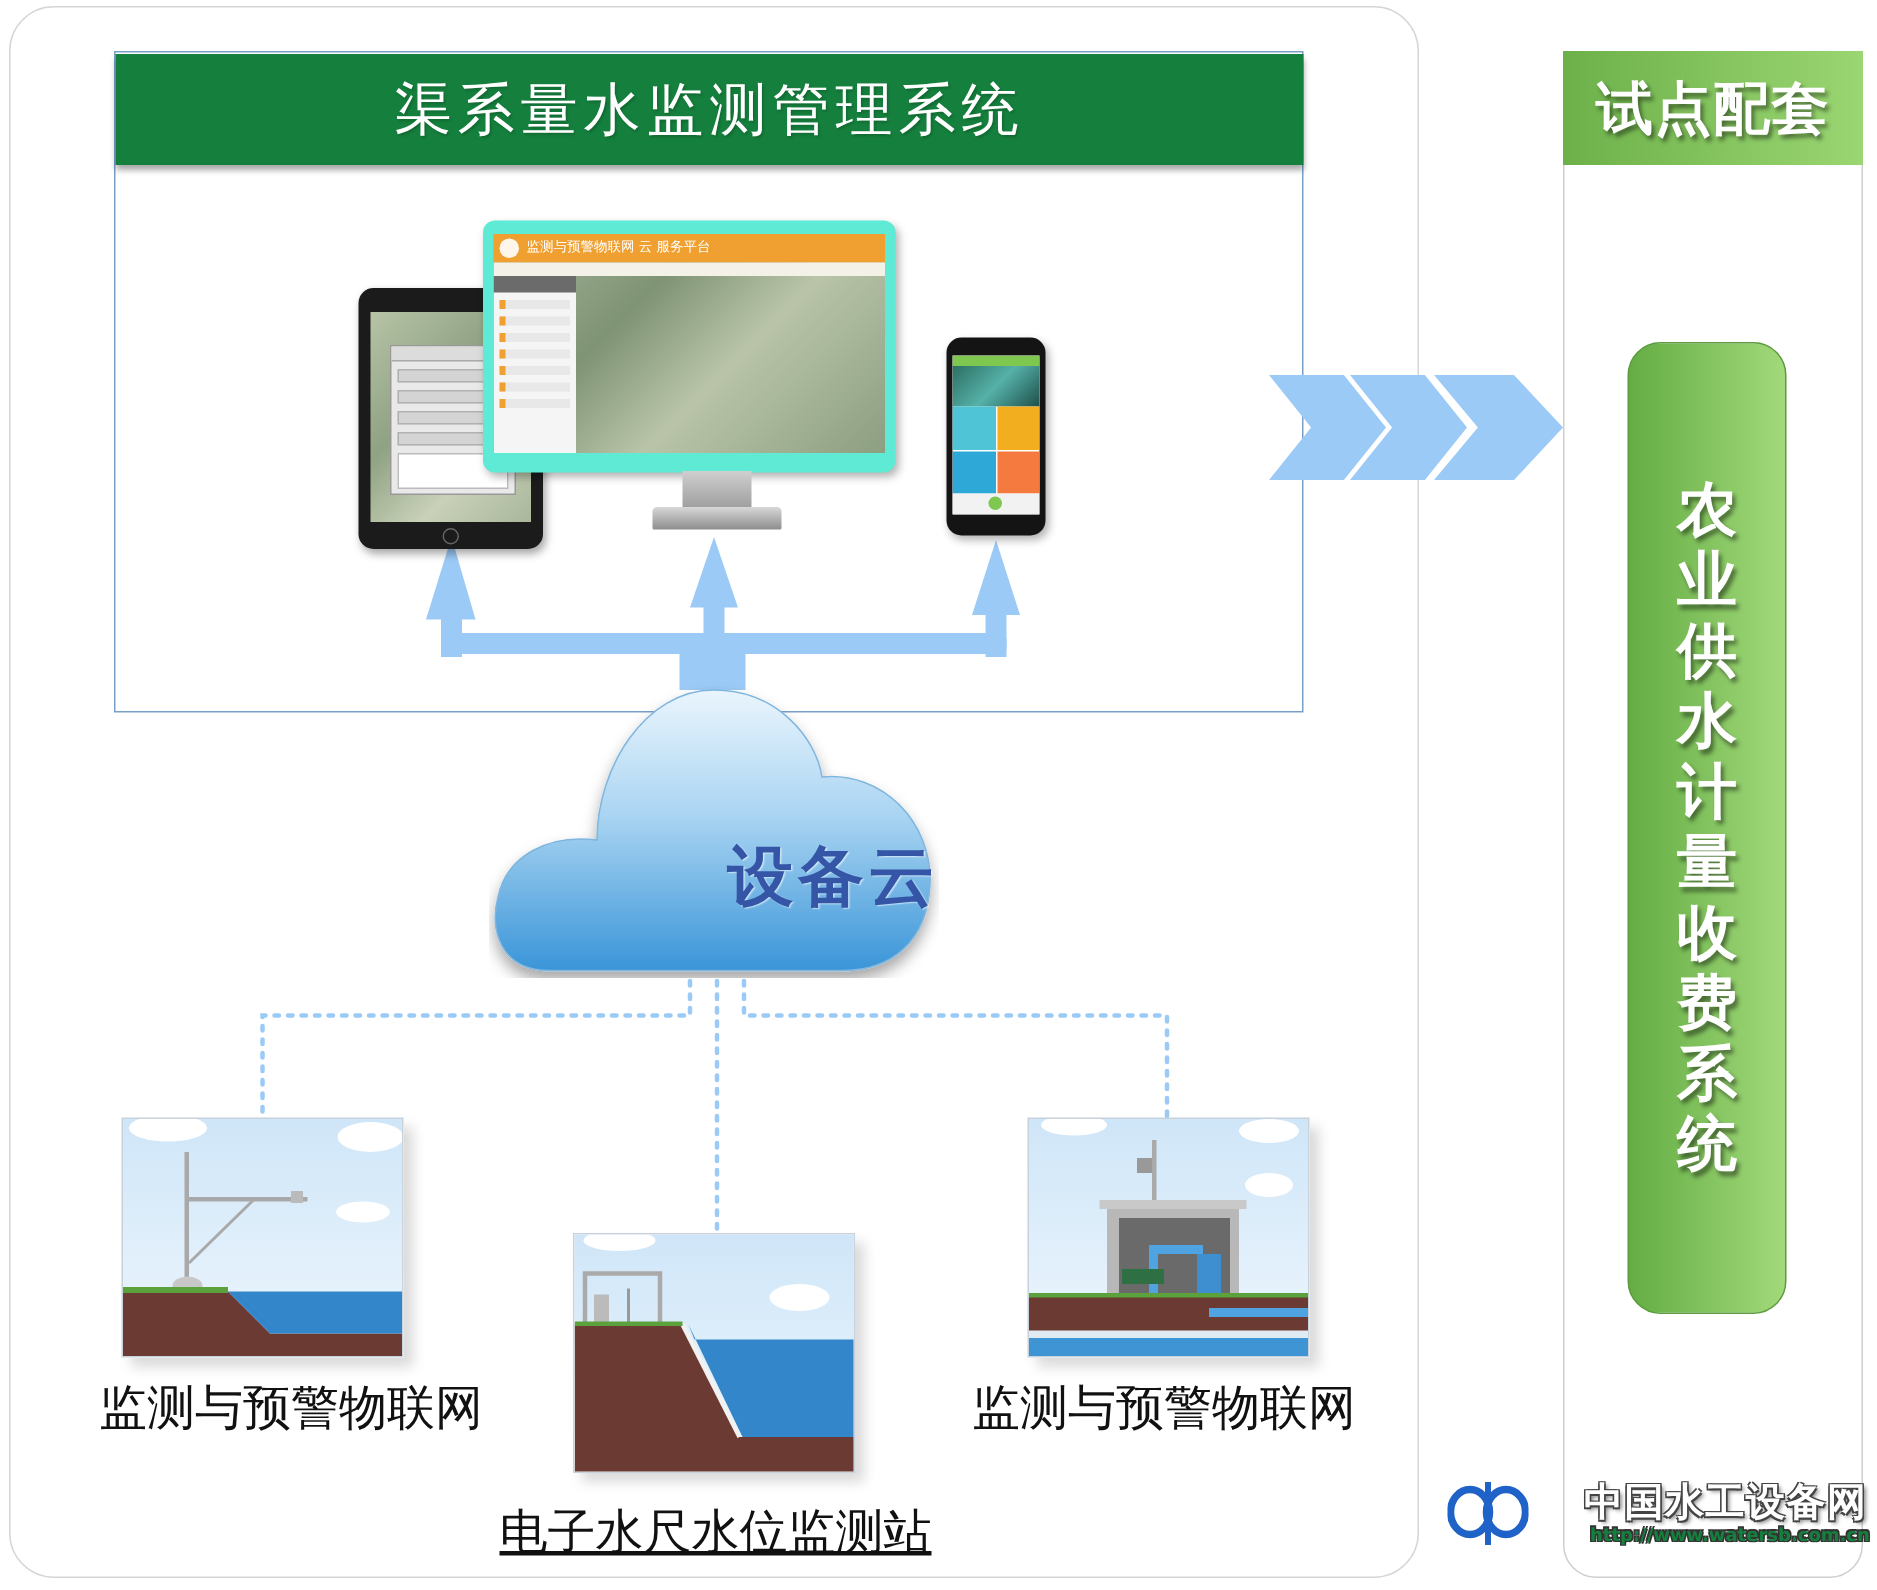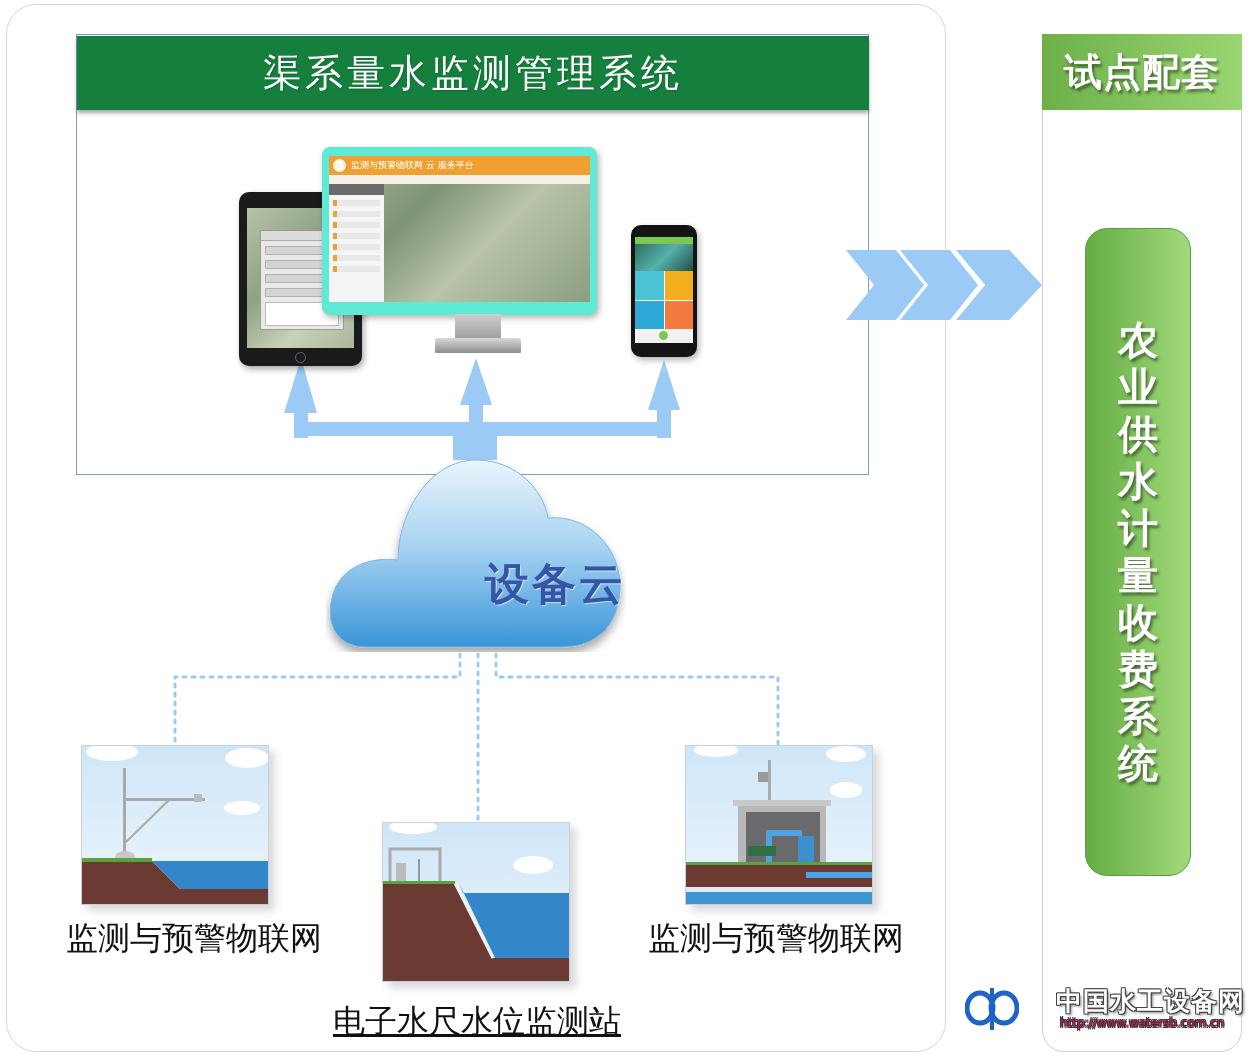--- a/index.html
+++ b/index.html
@@ -38,21 +38,21 @@
   
   .chev{top:250px;width:78px;height:70px;background:#9ccaf6;clip-path:polygon(0 0,64% 0,100% 50%,64% 100%,0 100%,36% 50%);}
   
   #cloud{left:326px;top:452px;width:300px;height:200px;}
   #cloud-label{left:326px;top:555px;width:300px;text-align:right;color:#3555a6;font-weight:bold;font-size:44px;letter-spacing:3px;text-shadow:1px 1px 1px rgba(255,255,255,0.6);}
   
   .station{box-shadow:6px 6px 8px rgba(0,0,0,0.15);overflow:hidden;border:1px solid #c7d2dc;box-sizing:border-box;}
   .sky{position:absolute;left:0;top:0;width:100%;height:100%;background:linear-gradient(#cfe6f8,#eef6fd);}
   .label{font-size:32px;color:#111;white-space:nowrap;font-family:"DejaVu Sans",sans-serif;}
   #wm-title{left:1024px;top:984px;font-size:26px;font-weight:bold;color:#fff;text-shadow:-1px -1px 0 #444,1px -1px 0 #444,-1px 1px 0 #444,1px 1px 0 #444,2px 2px 3px #777;letter-spacing:1px;margin-left:32px;}
-  #wm-url{left:1032px;top:1016px;font-size:12px;font-weight:normal;color:#be185d;text-shadow:-1px -1px 0 #333,1px -1px 0 #333,-1px 1px 0 #333,1px 1px 0 #333;padding-left:28px;}
+  #wm-url{left:1032px;top:1016px;font-size:12px;font-weight:bold;color:#15803d;text-shadow:-1px -1px 0 #333,1px -1px 0 #333,-1px 1px 0 #333,1px 1px 0 #333;padding-left:28px;}
 </style>
 </head>
 <body>
 
 <div id="main-panel" class="abs"></div>
 
 <div id="right-panel" class="abs"></div>
 <div id="right-header" class="abs">试点配套</div>
 <div id="vertical-bar" class="abs">
   <span>农</span>

